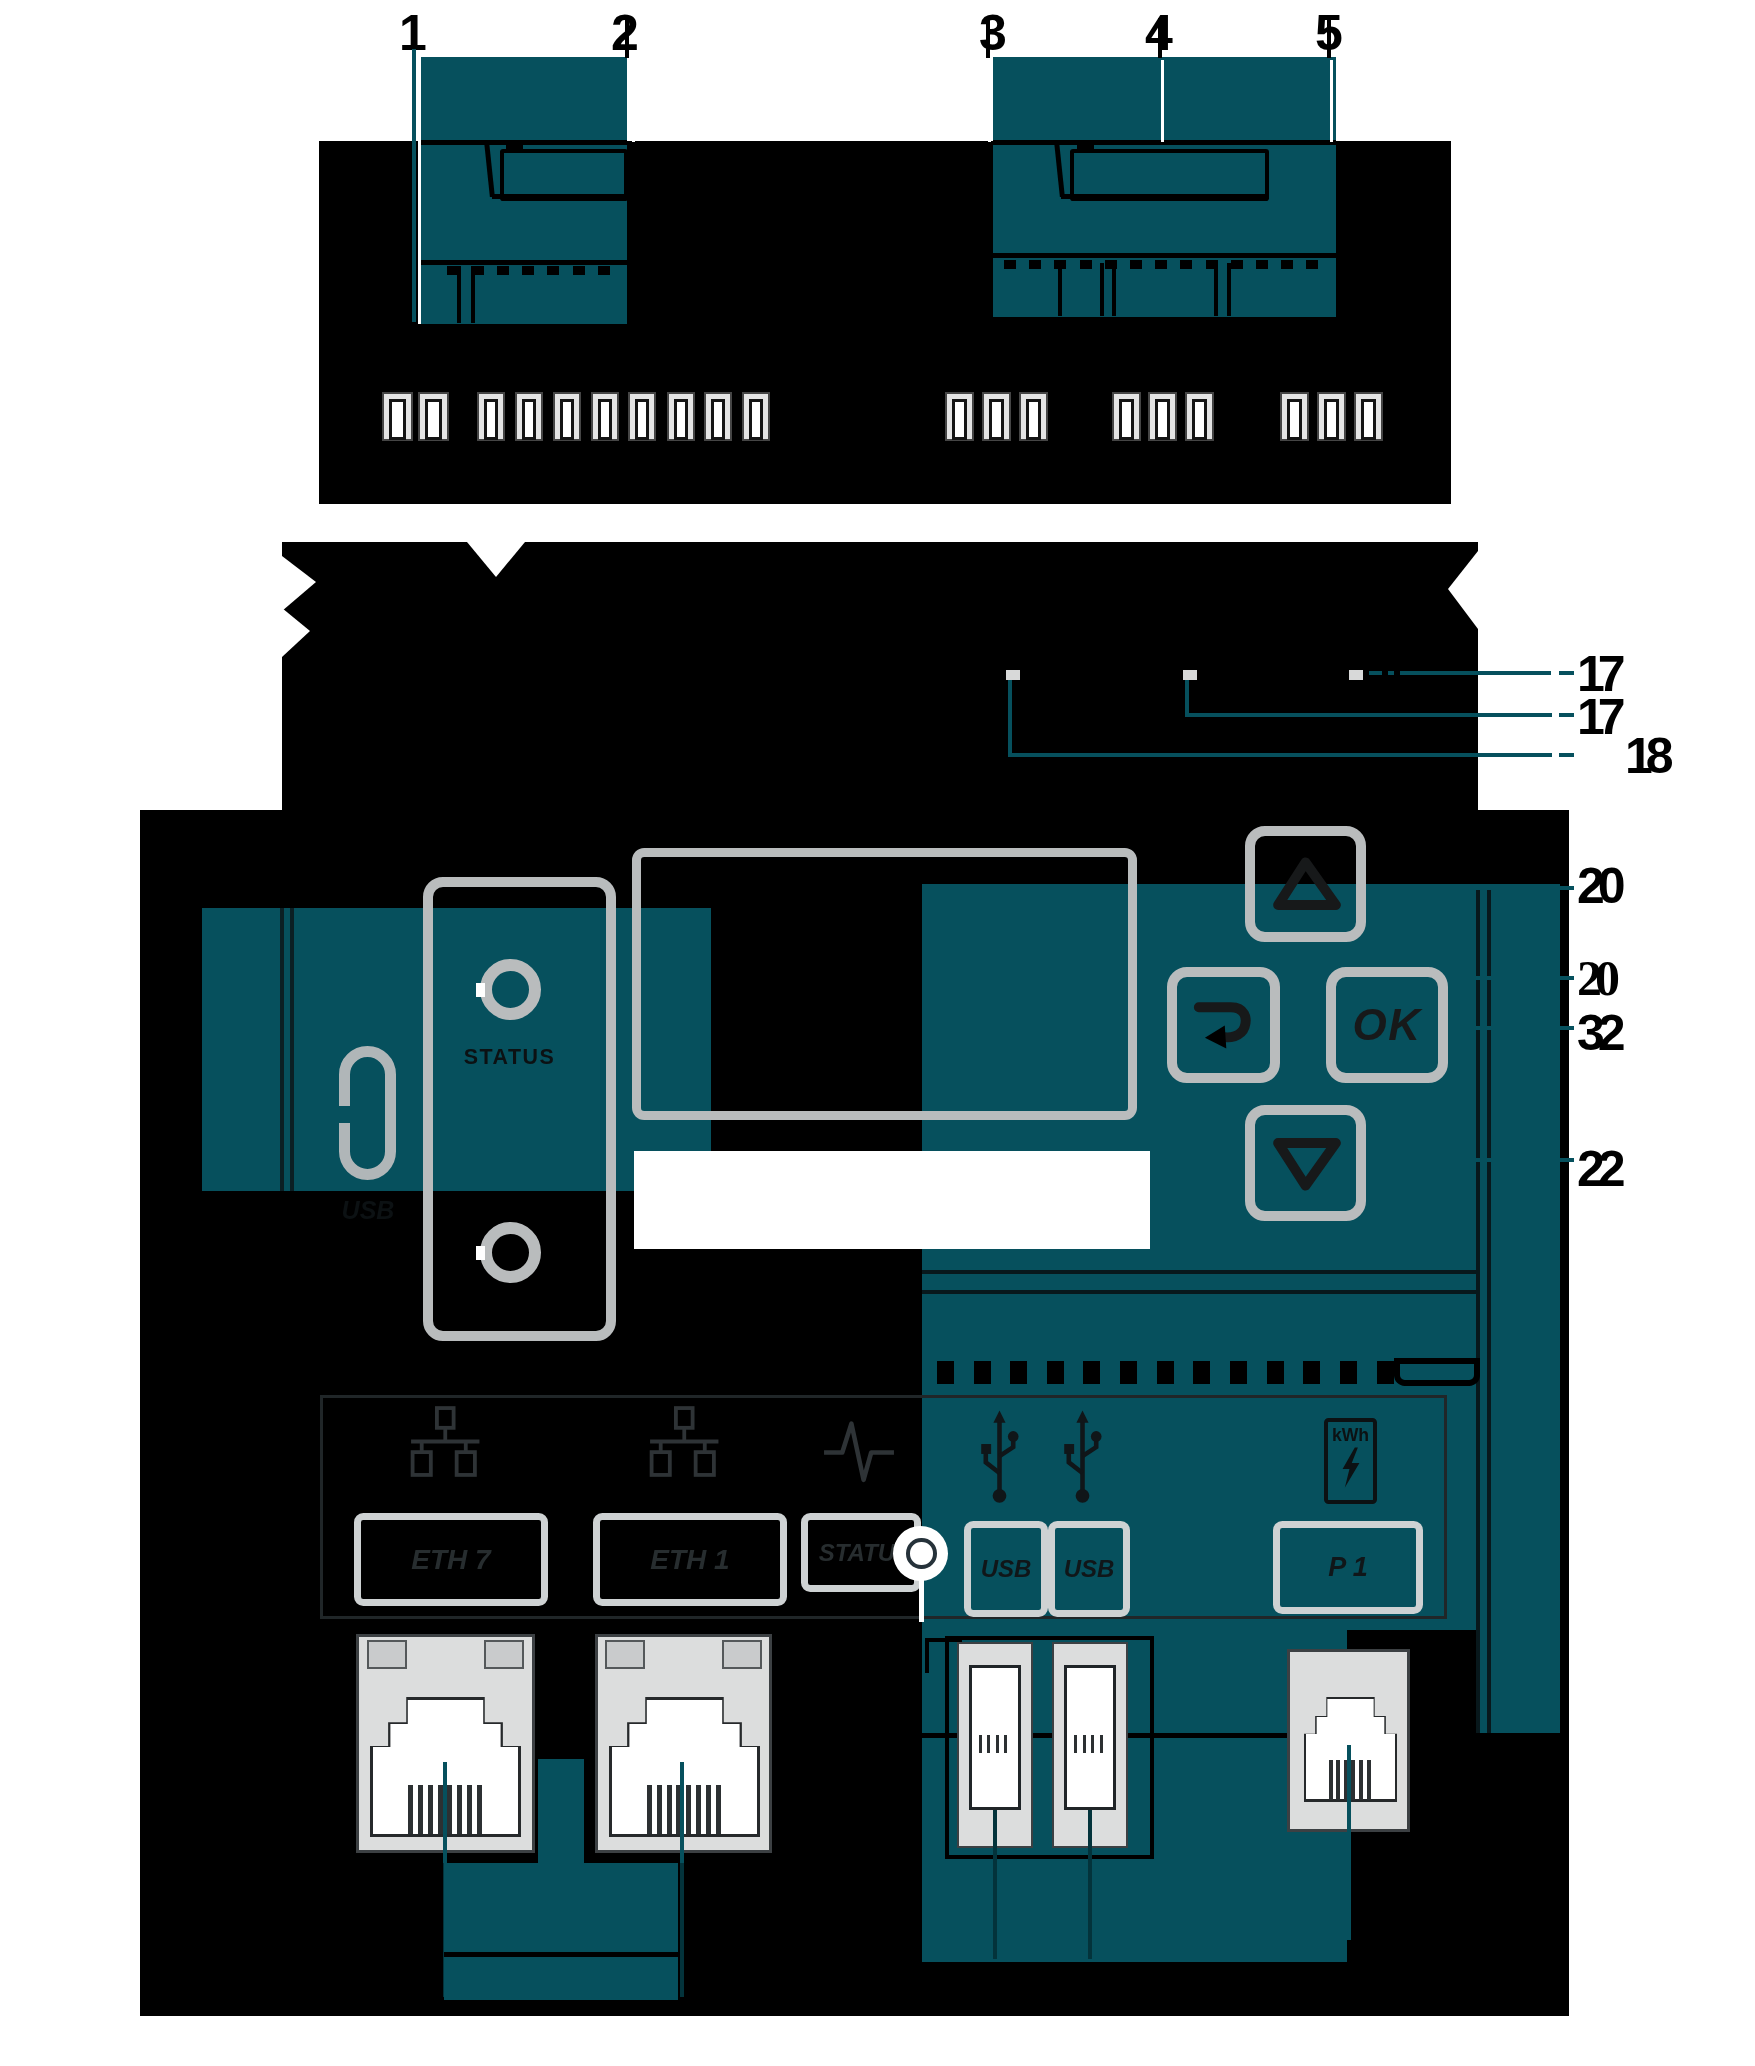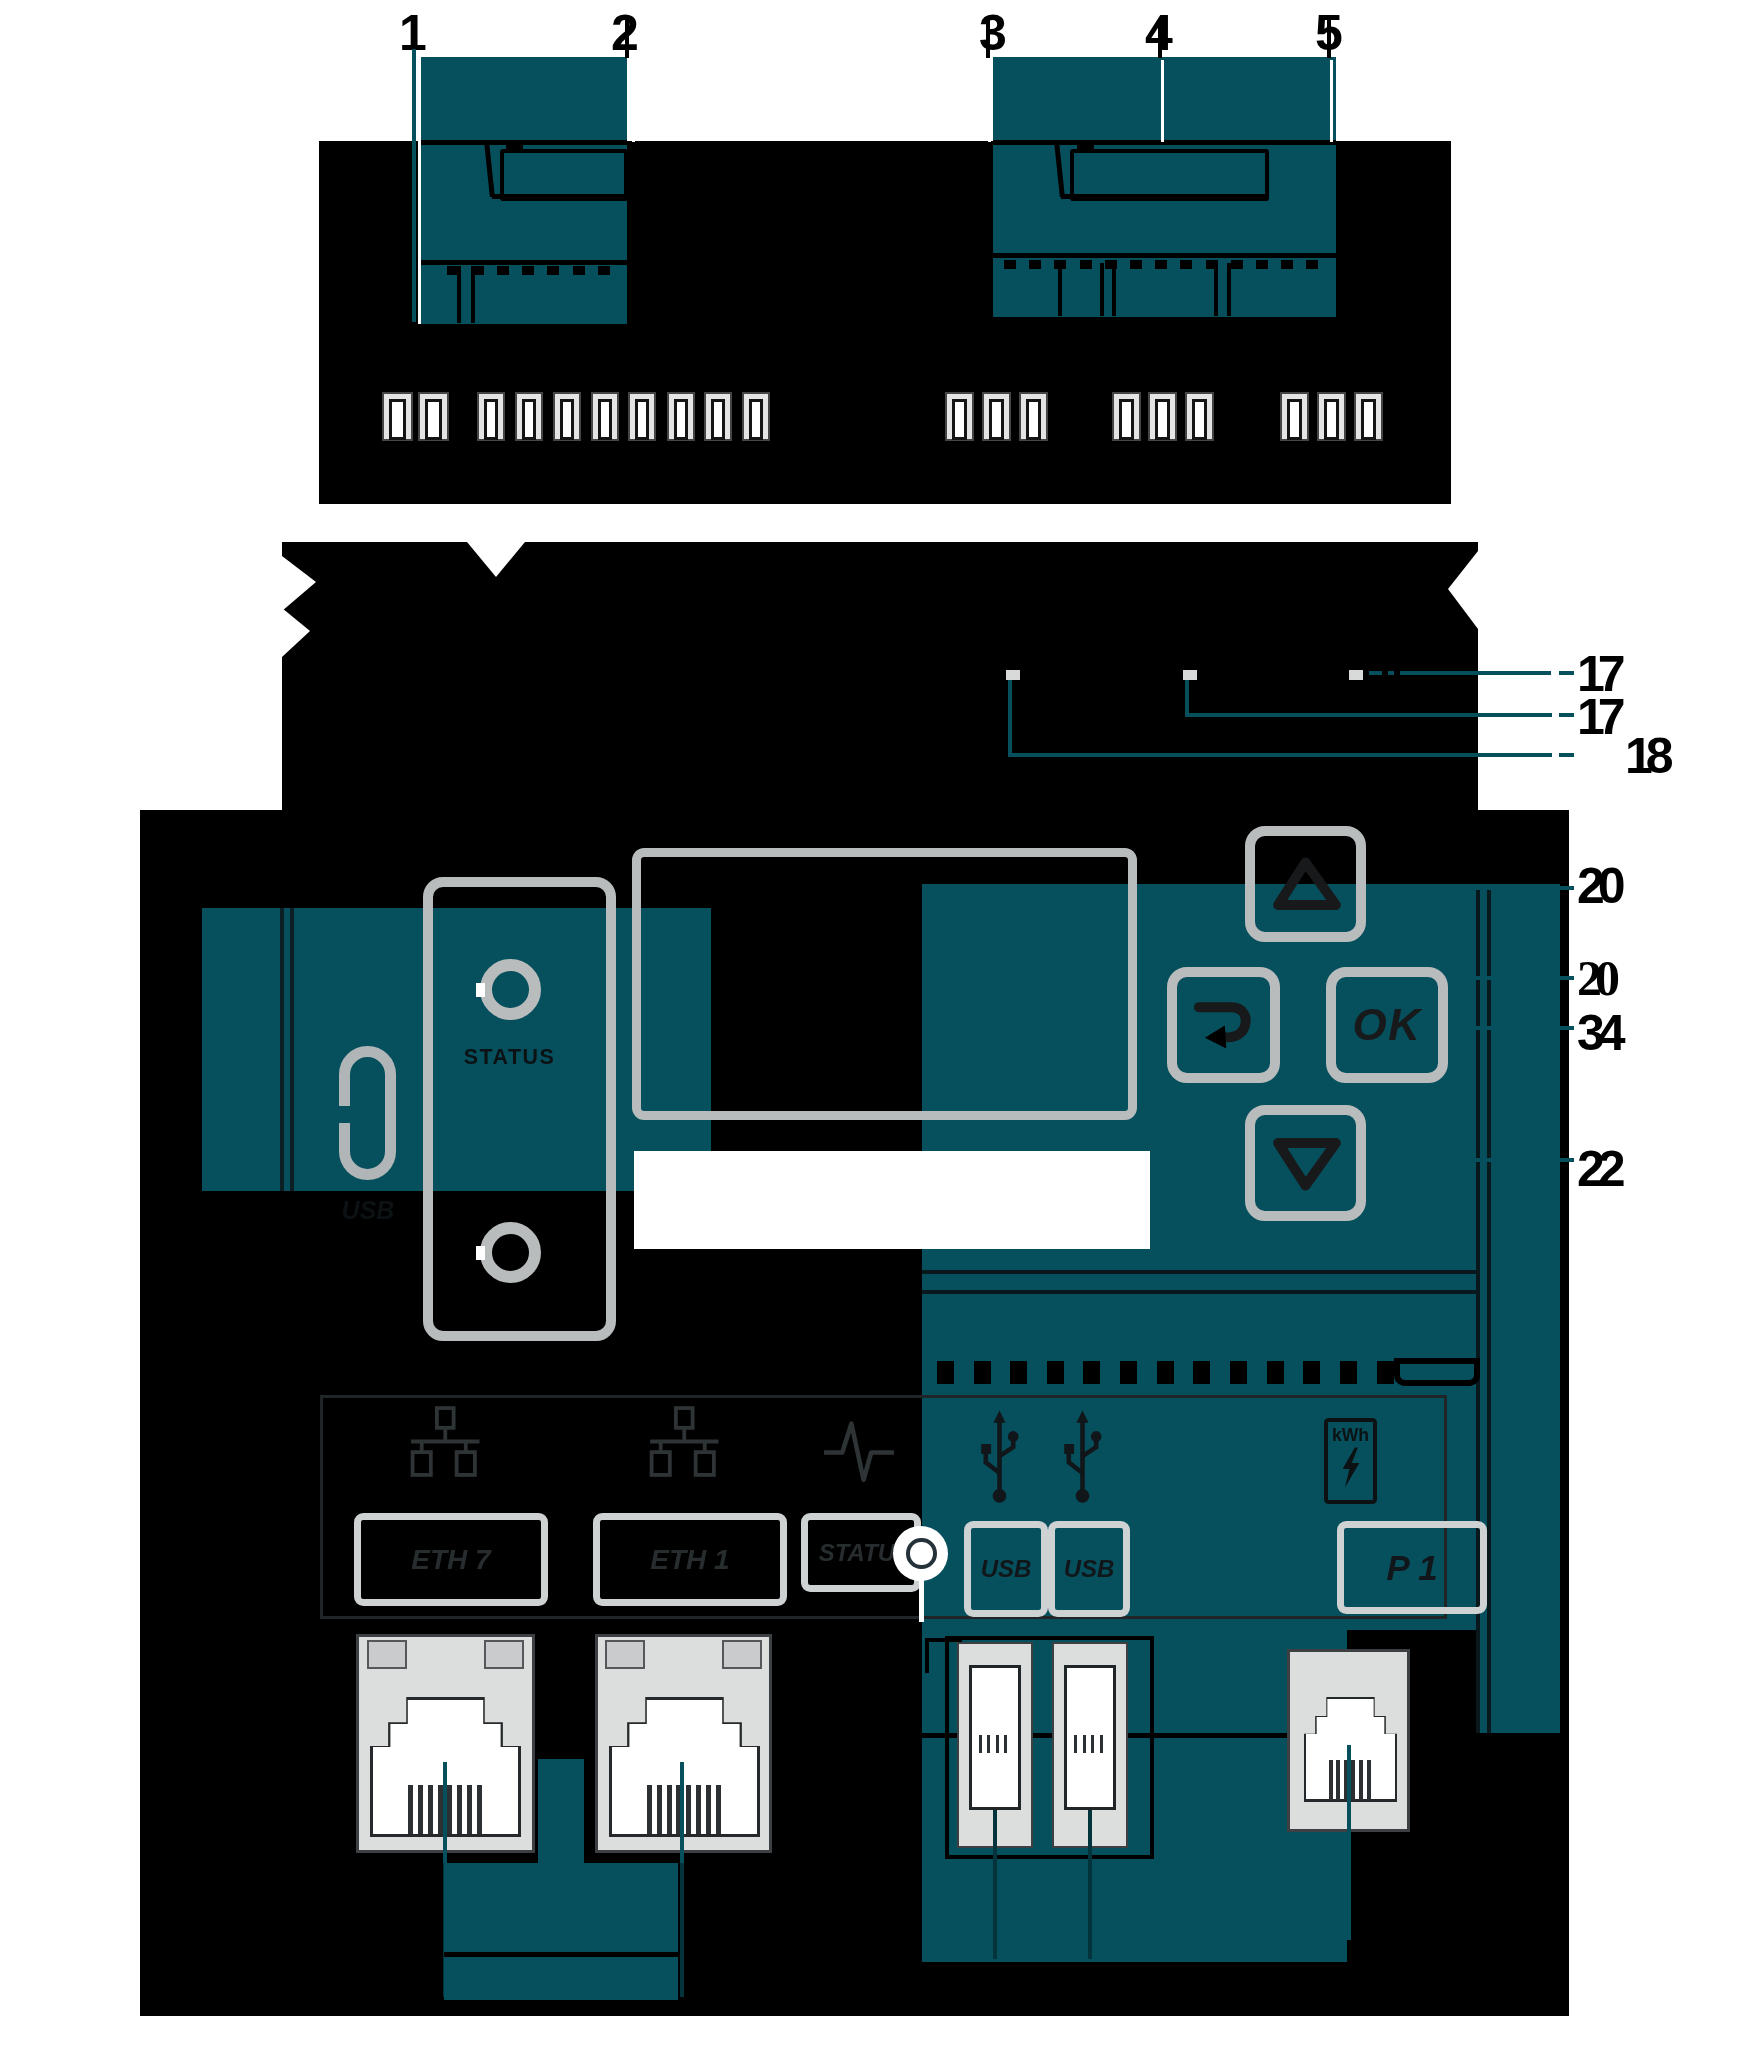--- a/index.html
+++ b/index.html
@@ -237,21 +237,21 @@
 <div class="lead" style="left:1452px;top:1026px;width:99px;height:3.8px;"></div>
 <div class="lead" style="left:1559px;top:1026px;width:15.3px;height:3.8px;"></div>
 <div class="lead" style="left:1369px;top:1158px;width:182px;height:3.8px;"></div>
 <div class="lead" style="left:1559px;top:1158px;width:15.3px;height:3.8px;"></div>
 
 <div class="callout" style="left:1577px;top:649px;">17</div>
 <div class="callout" style="left:1577px;top:692px;">17</div>
 <div class="callout" style="left:1577px;top:731px;margin-left:48px;">18</div>
 <div class="callout" style="left:1577px;top:861px;">20</div>
 <div class="callout" style="left:1577px;top:953px;font-family:Liberation Serif, serif;">20</div>
-<div class="callout" style="left:1577px;top:1008px;">34</div>
+<div class="callout" style="left:1577px;top:1008px;">32</div>
 <div class="callout" style="left:1577px;top:1144px;">22</div>
 
 <div class="btn" style="left:1245px;top:826px;width:121px;height:116px;box-sizing:border-box;">
   <span>
     <svg width="73" height="57" viewBox="0 0 96 74">
       <path d="M48 8 L88 64 L12 64 Z" fill="none" stroke="#17191a" stroke-width="13" stroke-linejoin="round"></path>
     </svg>
   </span>
 </div>
 <div class="btn" style="left:1167px;top:967px;width:113px;height:116px;box-sizing:border-box;">
@@ -348,21 +348,21 @@
 </div>
 
 <div class="abs" style="left:1324px;top:1418px;width:53px;height:86px;border:4.6px solid #0c1113;border-radius:4.6px;box-sizing:border-box;text-align:center;">
   <span style="display:block;color:#0c1113;font-weight:bold;font-size:17.6px;margin-top:3.1px;">kWh</span>
   <span>
     <svg width="26" height="43" viewBox="0 0 34 56" style="margin:0 auto;">
       <path d="M22 2 L6 30 L15 30 L9 54 L28 22 L18 22 L26 2 Z" fill="#0c1113"></path>
     </svg>
   </span>
 </div>
-<div class="lblbox" style="left:1337px;top:1521px;width:136px;height:79px;font-size:35px;color:#101619;">
+<div class="lblbox" style="left:1273px;top:1521px;width:136px;height:79px;font-size:27px;color:#101619;">
   <span>P 1</span>
 </div>
 
 <div class="abs" style="left:925px;top:1638px;width:37px;height:35px;border-left:4.6px solid #000;border-top:4.6px solid #000;border-right:4.6px solid #000;box-sizing:border-box;"></div>
 
 <div class="bezel" style="left:356px;top:1634px;width:179px;height:219px;"></div>
 <div class="abs" style="left:367px;top:1640px;width:40px;height:29px;background:#c9cbcc;border:2.3px solid #54585a;box-sizing:border-box;"></div>
 <div class="abs" style="left:484px;top:1640px;width:40px;height:29px;background:#c9cbcc;border:2.3px solid #54585a;box-sizing:border-box;"></div>
 <div class="cavb" style="left:370px;top:1697px;width:151px;height:140px;"></div>
 <div class="cav" style="left:373px;top:1700px;width:145px;height:134px;"></div>

